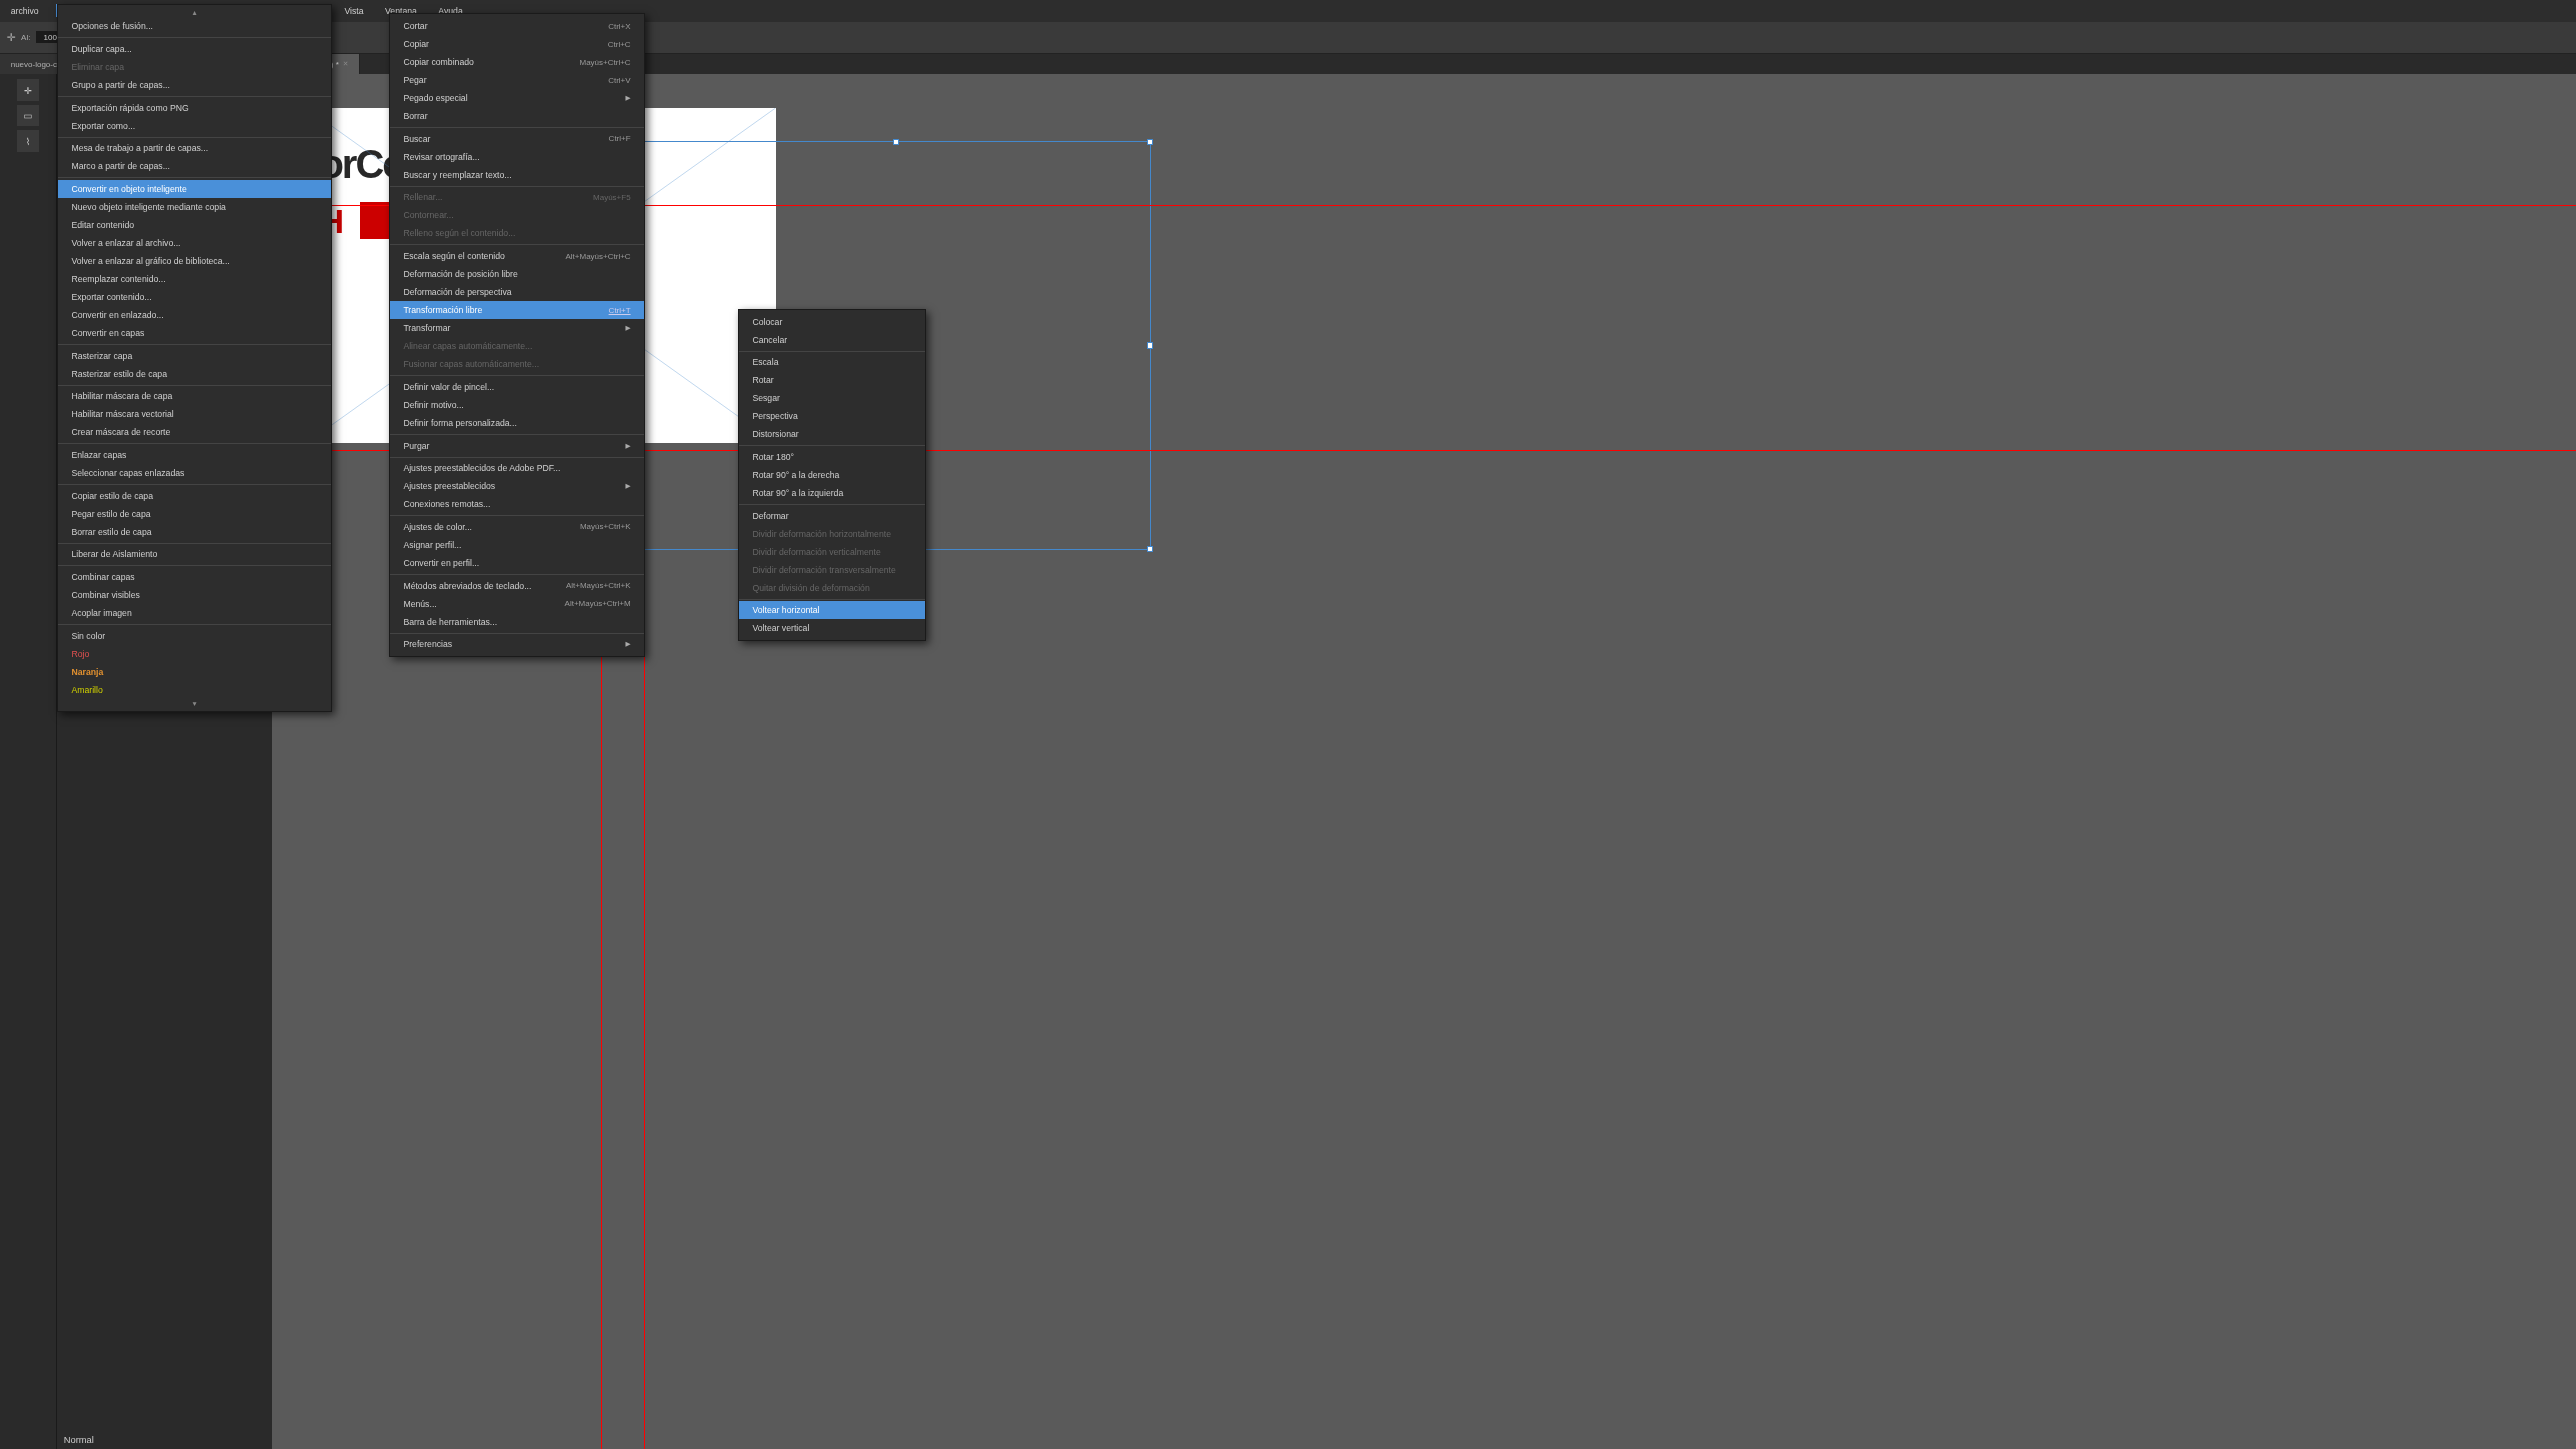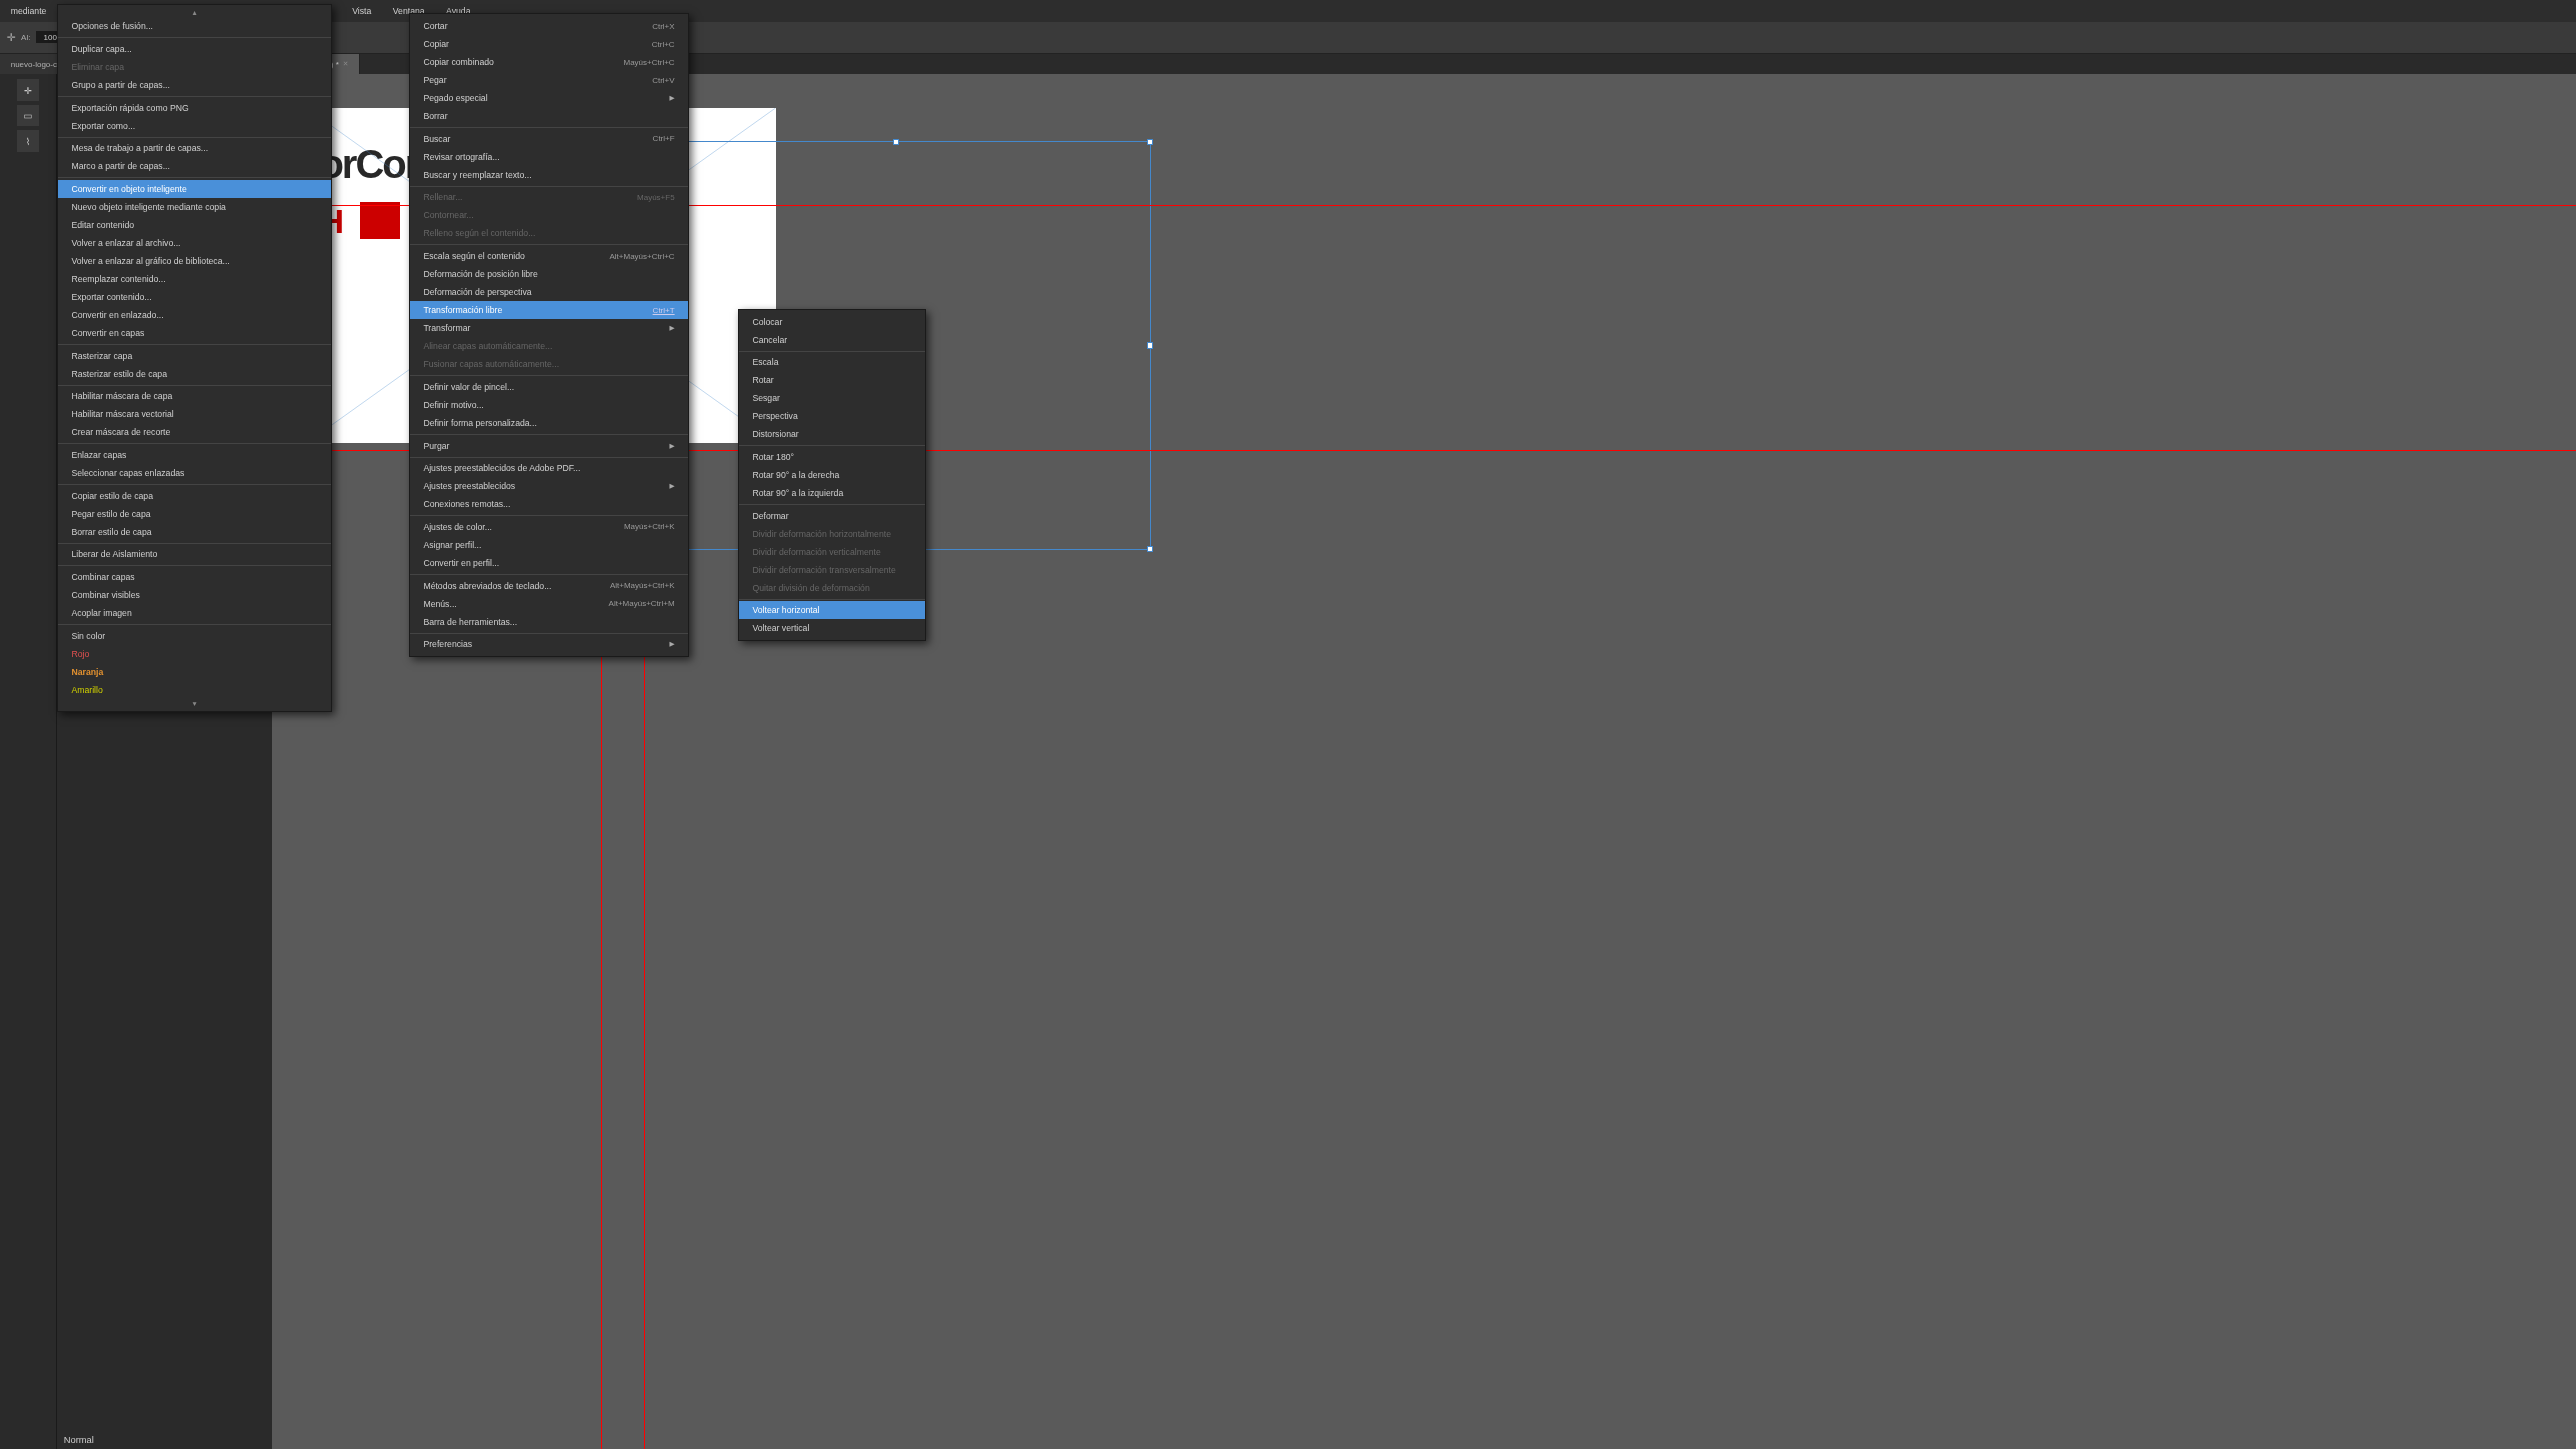--- a/index.html
+++ b/index.html
@@ -200,27 +200,26 @@
       box-shadow: 2.7px 2.7px 8px rgba(0,0,0,0.6);
       z-index: 200;
       padding: 2.7px 0;
     }
 
     
     .context-menu-edit {
       position: absolute;
       top: 13.4px;
       left: 389px;
-      width: 280px;
+      width: 256px;
       background: #2d2d2d;
       border: 0.7px solid #1a1a1a;
       box-shadow: 2.7px 2.7px 8px rgba(0,0,0,0.6);
       z-index: 200;
       padding: 2.7px 0;
-      margin-left: 20px;
     }
 
     
     .context-menu-transform {
       position: absolute;
       top: 309px;
       left: 738px;
       width: 188px;
       background: #2d2d2d;
       border: 0.7px solid #1a1a1a;
@@ -303,21 +302,21 @@
       position: absolute;
       width: 0.7px;
       background: #ff0000;
       z-index: 20;
     }
   </style>
 </head>
 <body>
 
 <div class="top-menubar">
-  <span>mediante</span>
+  <span>archivo</span>
   <span class="active">Edición</span>
   <span>Imagen</span>
   <span>Capa</span>
   <span>Texto</span>
   <span>Selección</span>
   <span>Filtro</span>
   <span>Vista</span>
   <span>Ventana</span>
   <span>Ayuda</span>
 </div>

